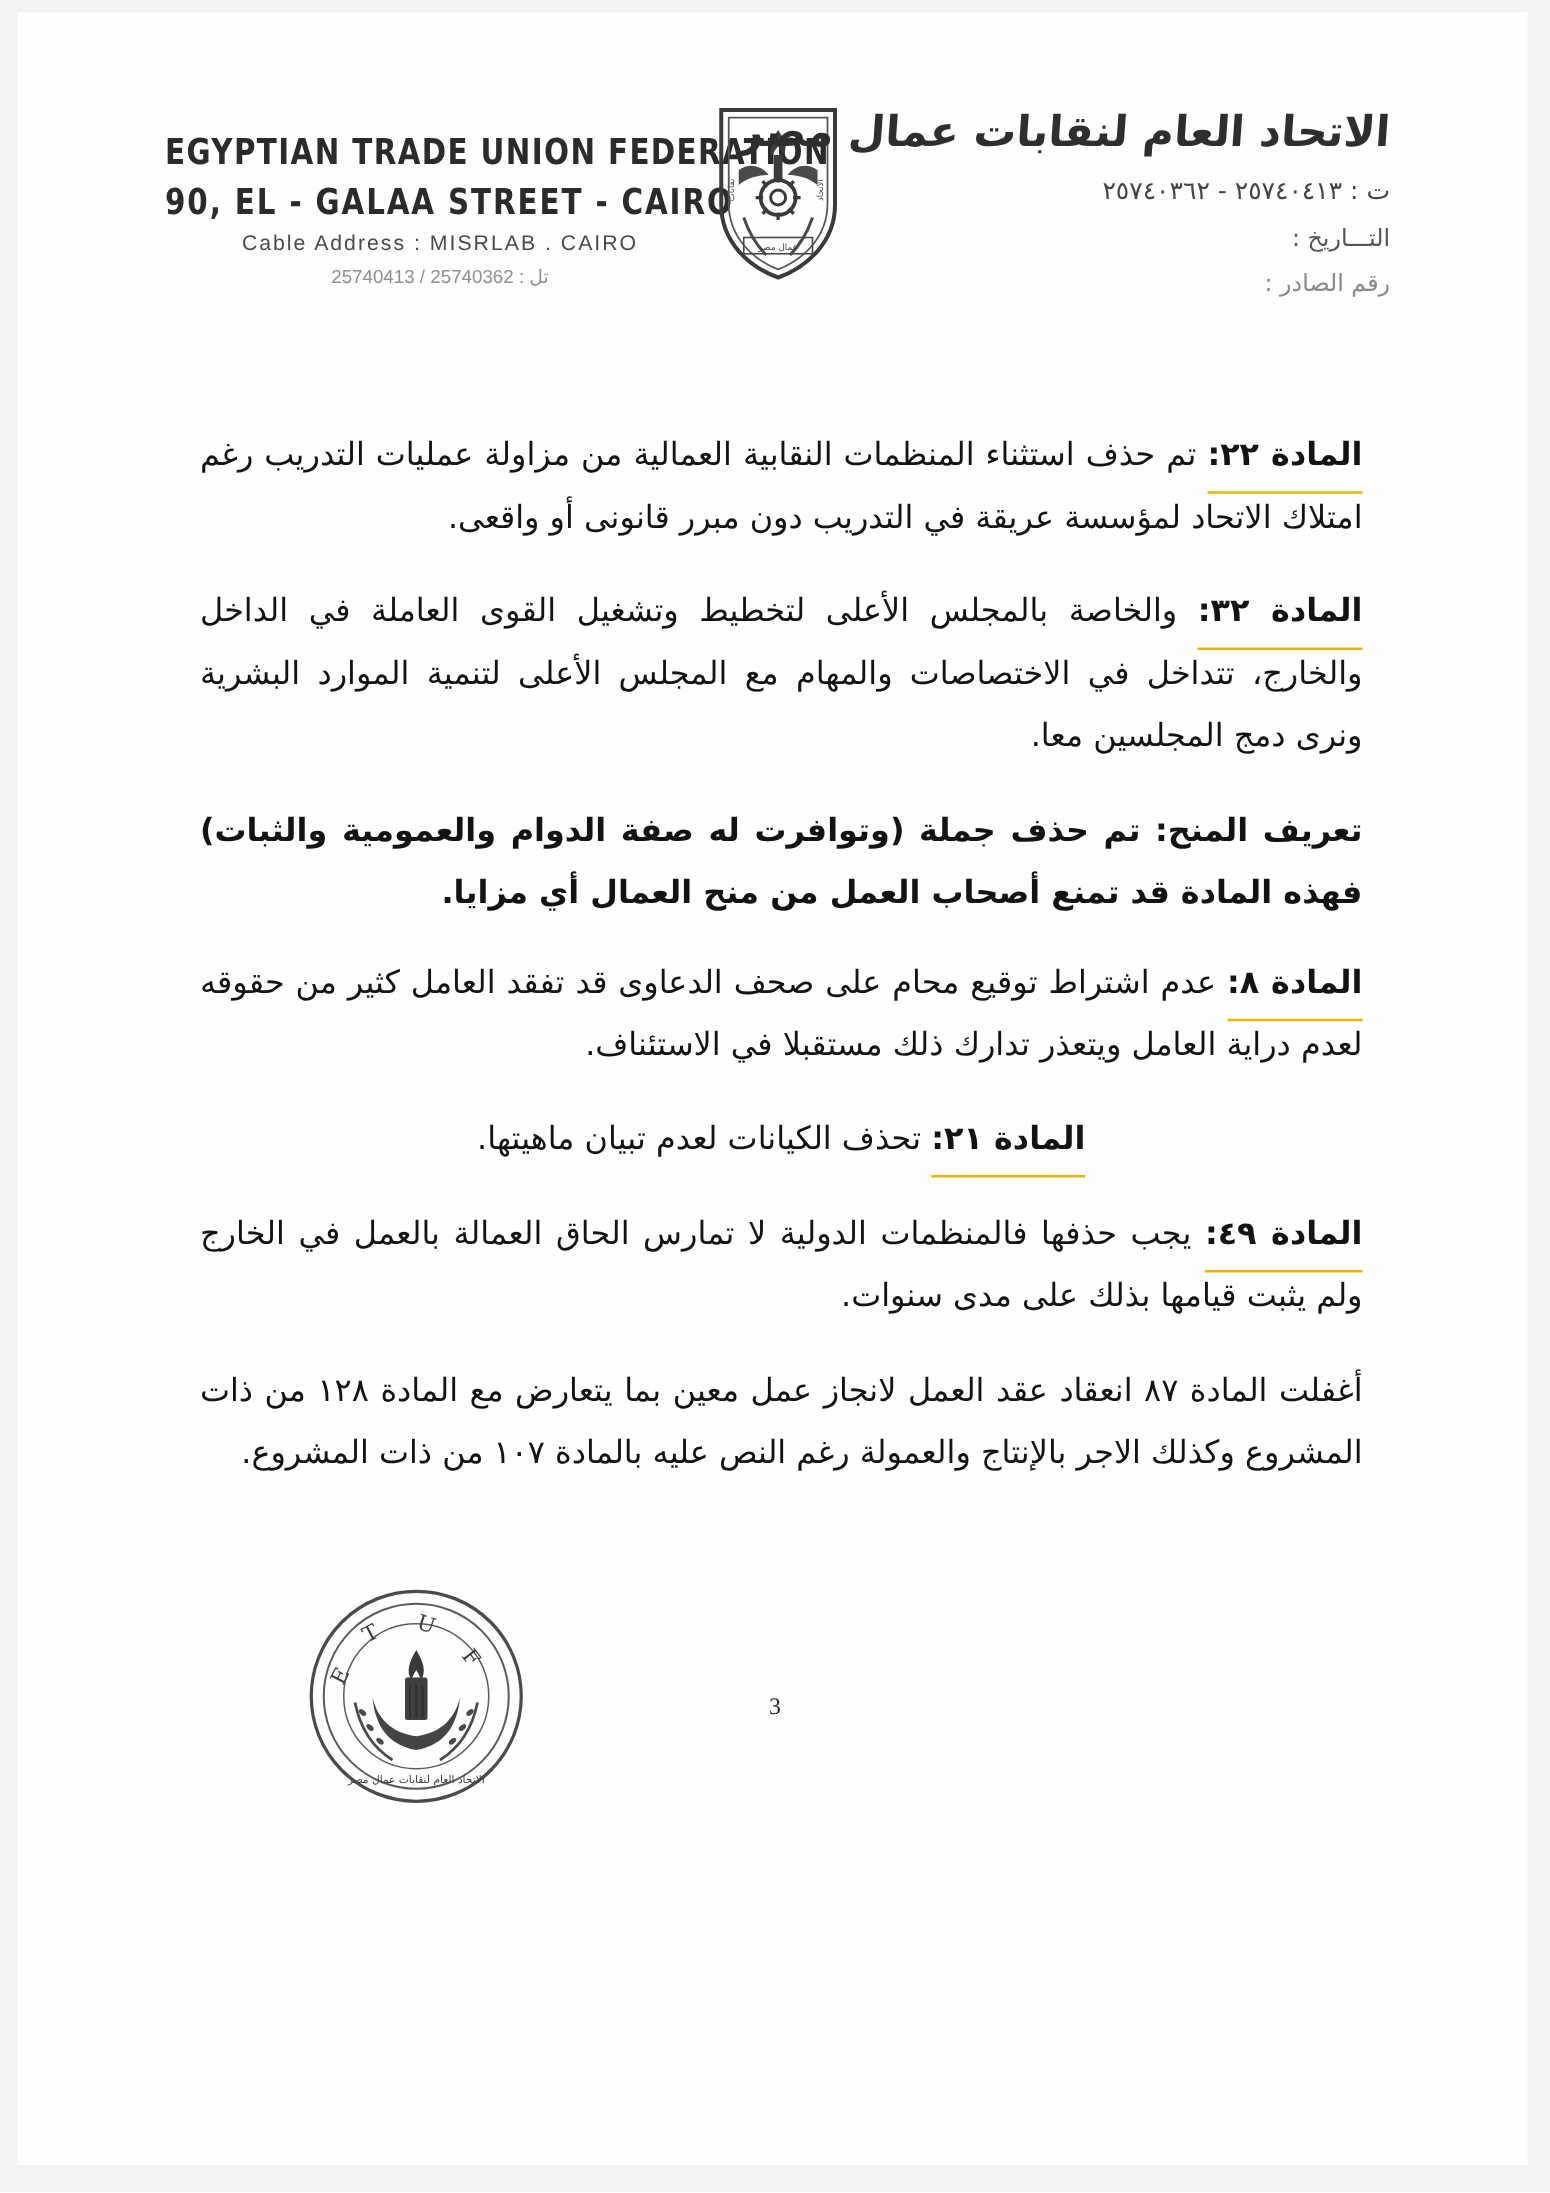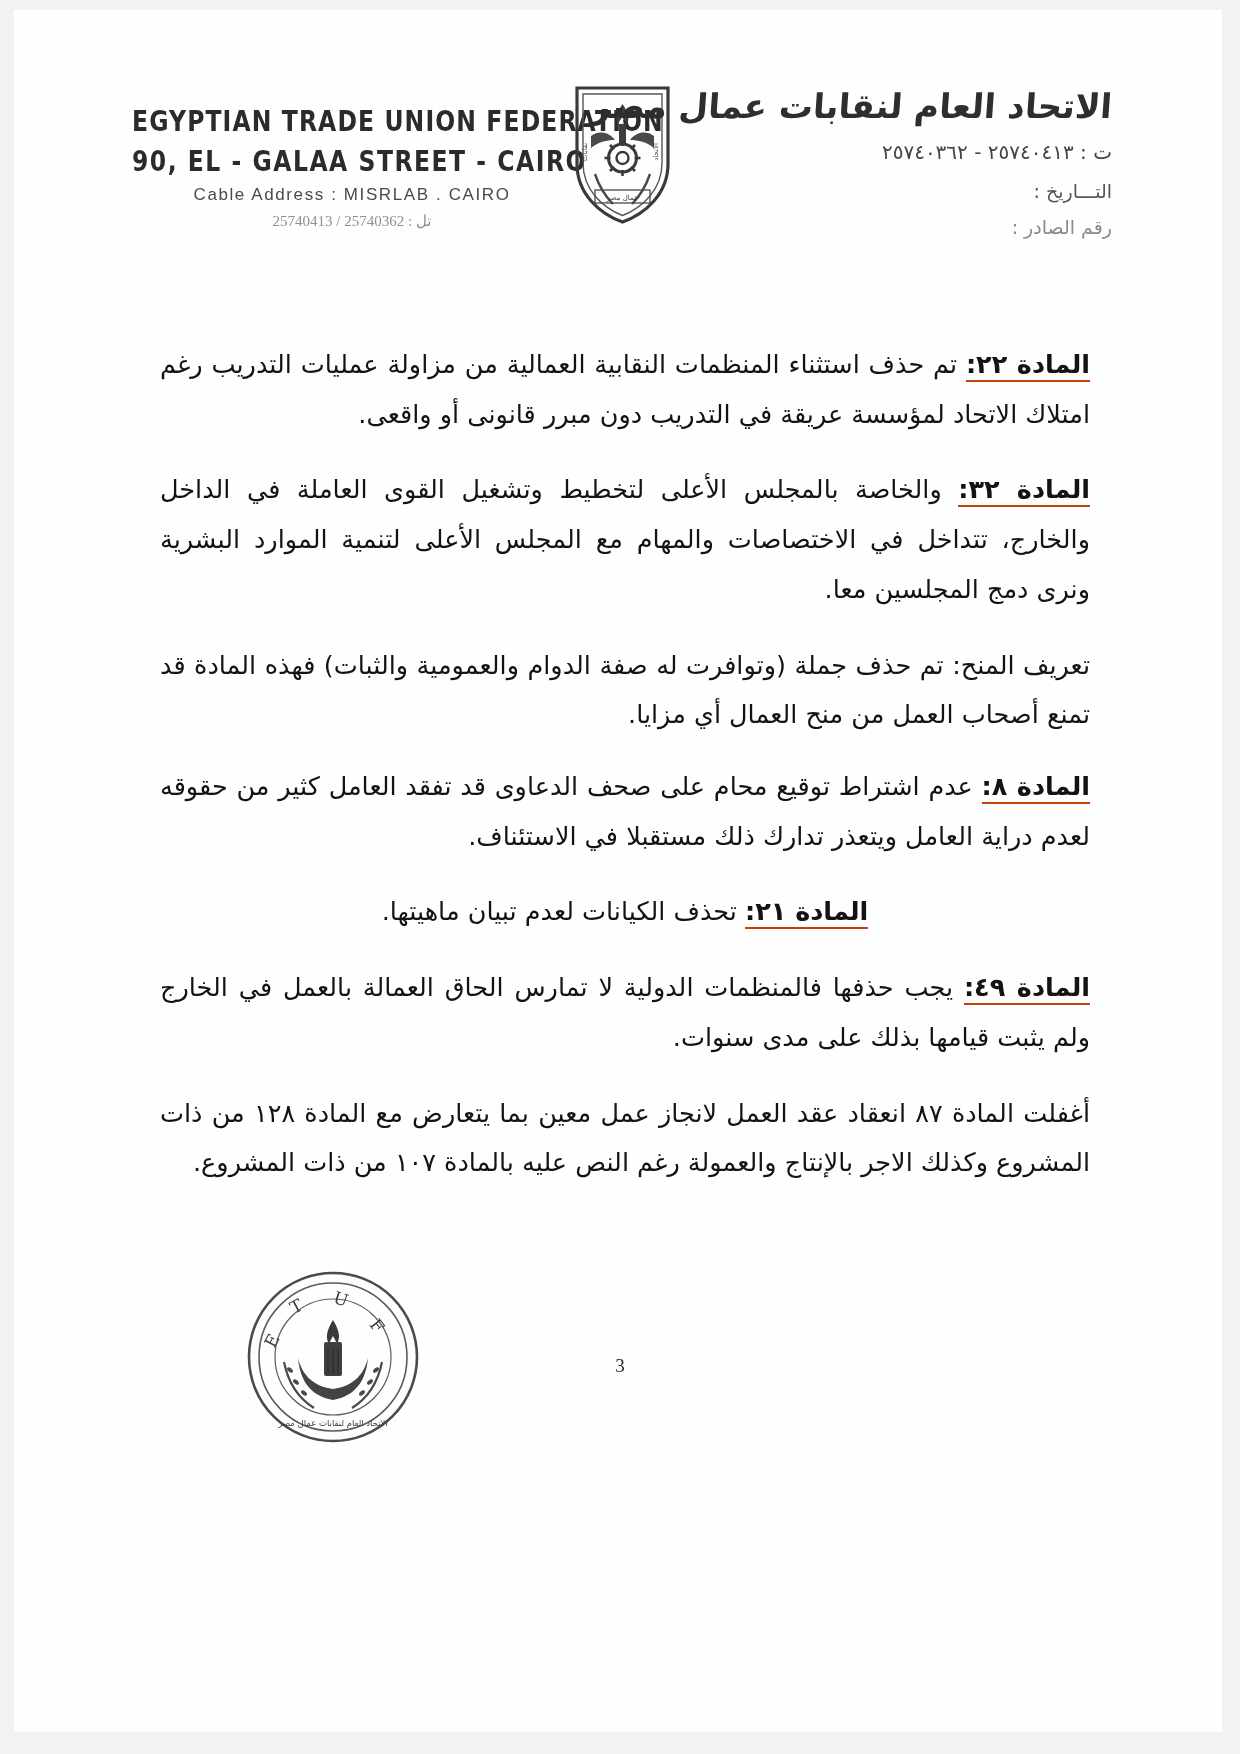--- a/index.html
+++ b/index.html
@@ -72,21 +72,21 @@
   .lh-en-line3 {
     font-family: "Liberation Sans", "DejaVu Sans", sans-serif;
     font-size: 17px;
     letter-spacing: 1.6px;
     color: #4a4a4a;
     margin-top: 13px;
     white-space: nowrap;
     text-align: center;
   }
   .lh-en-line4 {
-    font-family: Liberation Serif, serif;
+    font-family: Liberation Sans, sans-serif;
     font-size: 15px;
     letter-spacing: 0.6px;
     color: #8f8f8f;
     margin-top: 7px;
     white-space: nowrap;
   }
 
   
   .lh-emblem {
     position: absolute;
@@ -160,27 +160,27 @@
   }
   .para {
     font-family: "DejaVu Sans", "Liberation Sans", sans-serif;
     font-size: 25.5px;
     line-height: 1.95;
     color: #131313;
     margin: 0 0 26px 0;
     text-align: justify;
     text-justify: inter-word;
   }
-  .para.tight { margin-bottom: 22px; }
+  .para.tight { margin-bottom: 22px; font-weight: bold; }
   .para-last { margin-bottom: 0; }
 
   .art-label {
     font-weight: 700;
-    border-bottom: 2px solid #c2410c;
-    padding-bottom: 1px;
+    border-bottom: 2px solid #eab308;
+    padding-bottom: 14px;
   }
 
   
   .footer-stamp {
     position: absolute;
     left: 238px;
     top: 1262px;
     width: 190px;
     height: 195px;
   }

